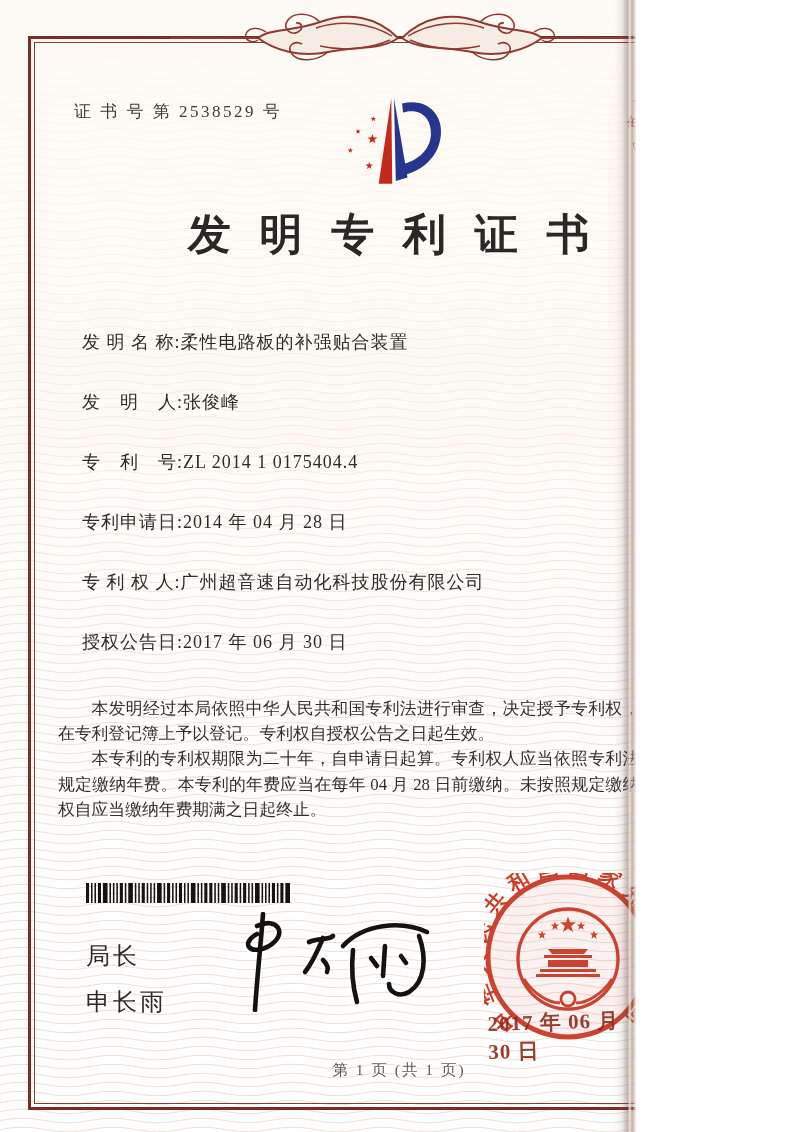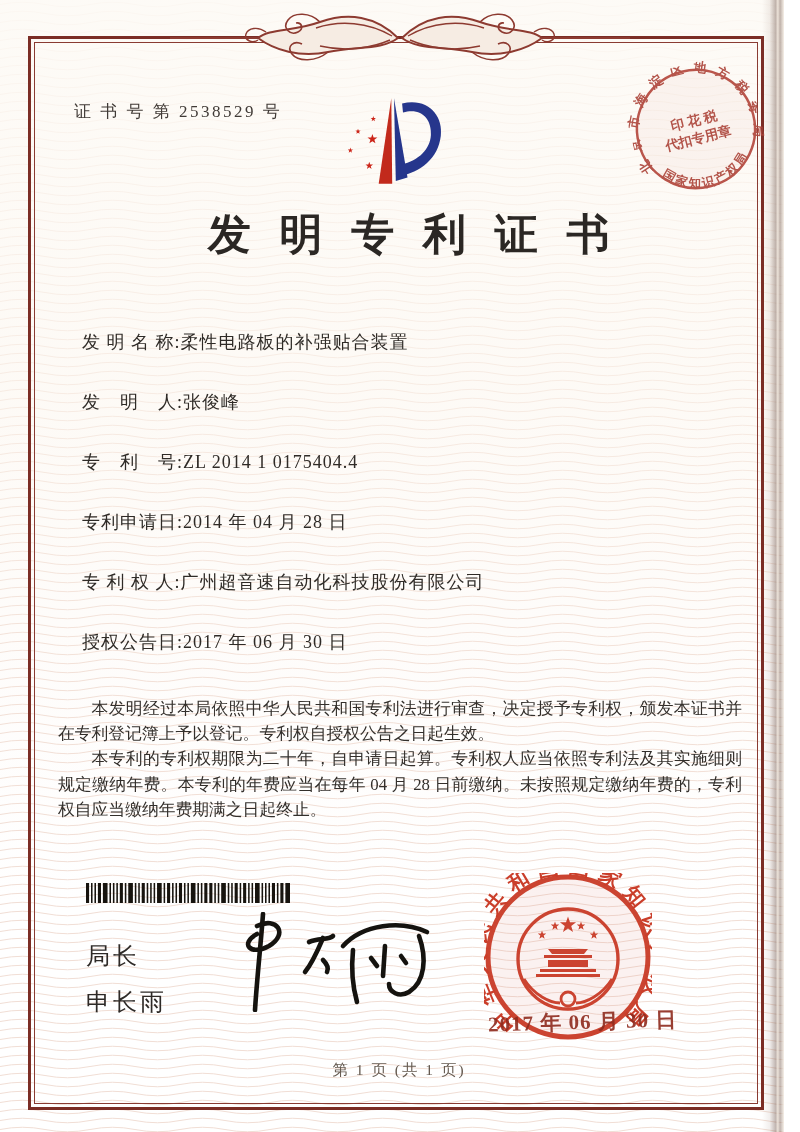--- a/index.html
+++ b/index.html
@@ -1,35 +1,35 @@
 <!DOCTYPE html>
 <html><head>
 <meta charset="utf-8">
 <style>
   html,body{margin:0;padding:0;}
   .page{
-    position:relative; width:784px; height:1132px; overflow:hidden;
+    position:relative; width:636px; height:1132px; overflow:hidden;
     background:linear-gradient(180deg,#fcf8f1 0%,#f9f0e6 35%,#f5e4d7 62%,#f2dccе 0%,#f3ddcf 85%,#f6e6da 100%);
     font-family:"Liberation Serif","DejaVu Serif",serif;
     color:#332f2b;
   }
   .texture{position:absolute;left:0;top:0;z-index:0;opacity:.5;}
   .tint{position:absolute;inset:0;z-index:1;
     background:linear-gradient(180deg,rgba(253,250,245,.9) 0%,rgba(252,246,238,.55) 35%,rgba(250,238,228,.15) 60%,rgba(248,232,220,0) 80%);}
   .frame{position:absolute;left:28px;top:36px;width:730px;height:1068px;
     border:3px solid #7b2d25;z-index:2;}
   .frame-inner{position:absolute;inset:3px;border:1px solid #8a3b32;}
   .ornament{position:absolute;left:170px;top:2px;z-index:3;}
   .edge-shadow{position:absolute;right:0;top:0;bottom:0;width:22px;z-index:6;
     background:linear-gradient(90deg,rgba(0,0,0,0) 0%,rgba(125,95,82,.10) 35%,rgba(92,62,50,.38) 62%,rgba(236,226,216,.95) 72%,rgba(104,76,64,.42) 82%,rgba(247,241,233,1) 100%);}
   .cert-no{position:absolute;left:74px;top:100px;z-index:4;font-size:17px;letter-spacing:2.5px;color:#403a36;}
   .logo{position:absolute;left:331px;top:91px;z-index:4;}
   .tax-stamp{position:absolute;left:631px;top:64px;z-index:4;transform:rotate(-14deg);opacity:.92;}
   .title{position:absolute;left:28px;top:206px;width:730px;z-index:4;text-align:center;
-    font-size:43px;font-weight:bold;letter-spacing:9px;color:#2b2724;padding-left:20px;}
+    font-size:43px;font-weight:bold;letter-spacing:9px;color:#2b2724;}
   .fields{position:absolute;left:82px;top:330px;z-index:4;font-size:18px;letter-spacing:1px;color:#2f2b27;}
   .field-row{position:absolute;left:0;white-space:nowrap;}
   .field-row .fv{}
   .paras{position:absolute;left:58px;top:696px;width:684px;z-index:4;
     font-size:16.8px;line-height:1.5;text-align:justify;color:#332f2b;}
   .paras p{margin:0;text-indent:2em;}
   .barcode{position:absolute;left:86px;top:883px;z-index:4;}
   .signer{position:absolute;left:86px;top:940px;z-index:4;font-size:24px;letter-spacing:3px;color:#2e2a27;}
   .signer .nm{margin-top:14px;}
   .signature{position:absolute;left:205px;top:912px;z-index:5;}

